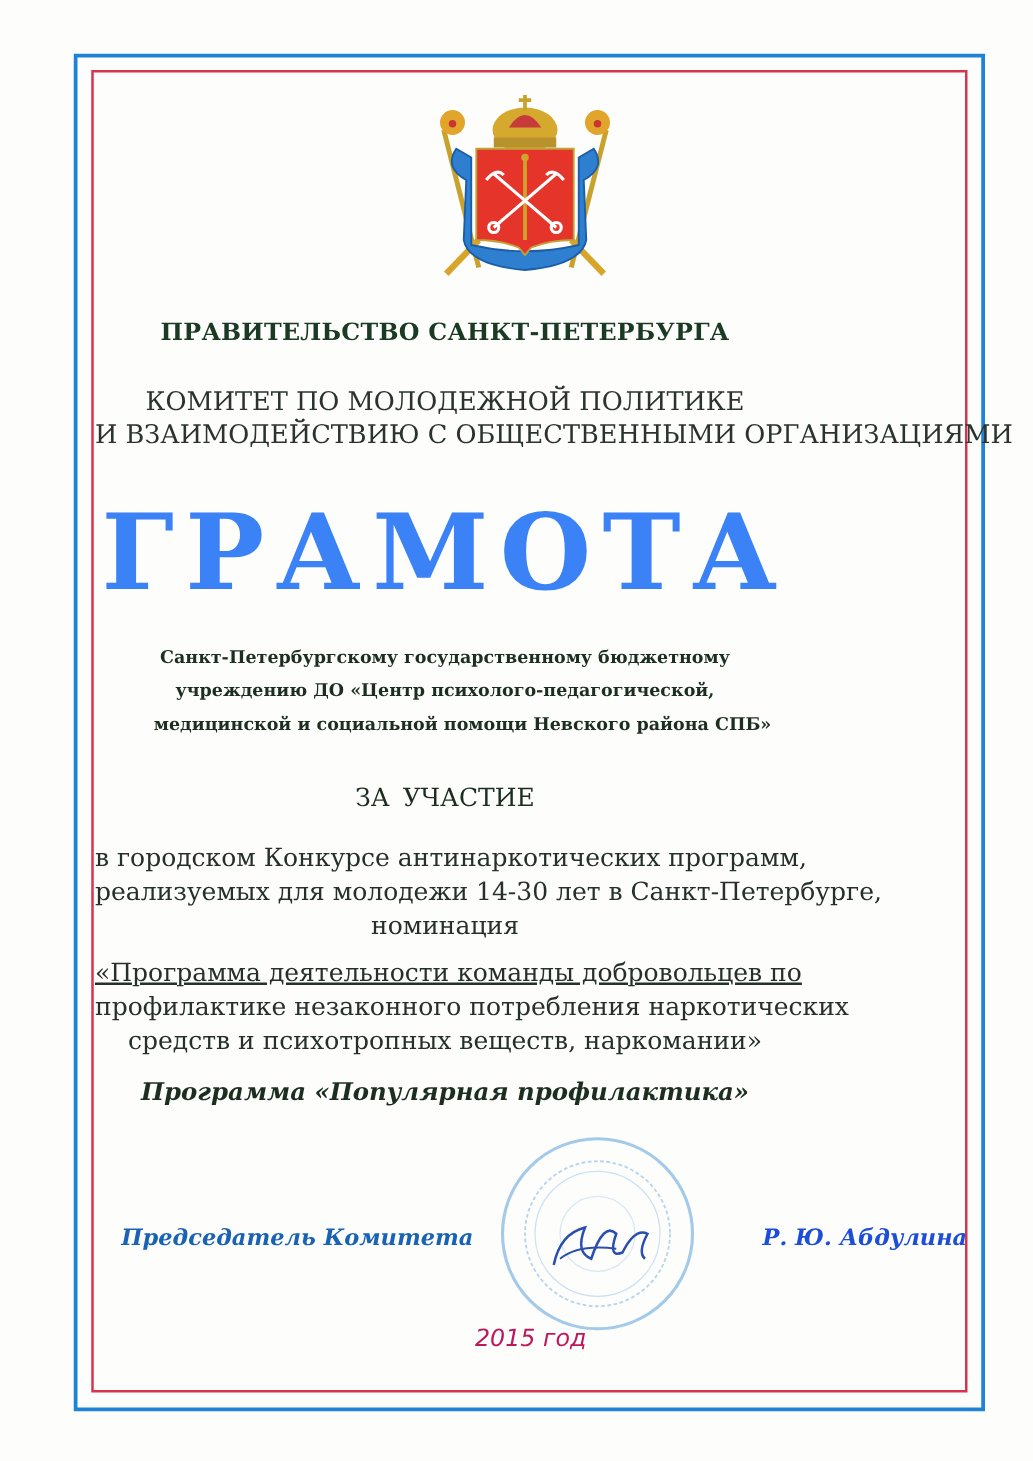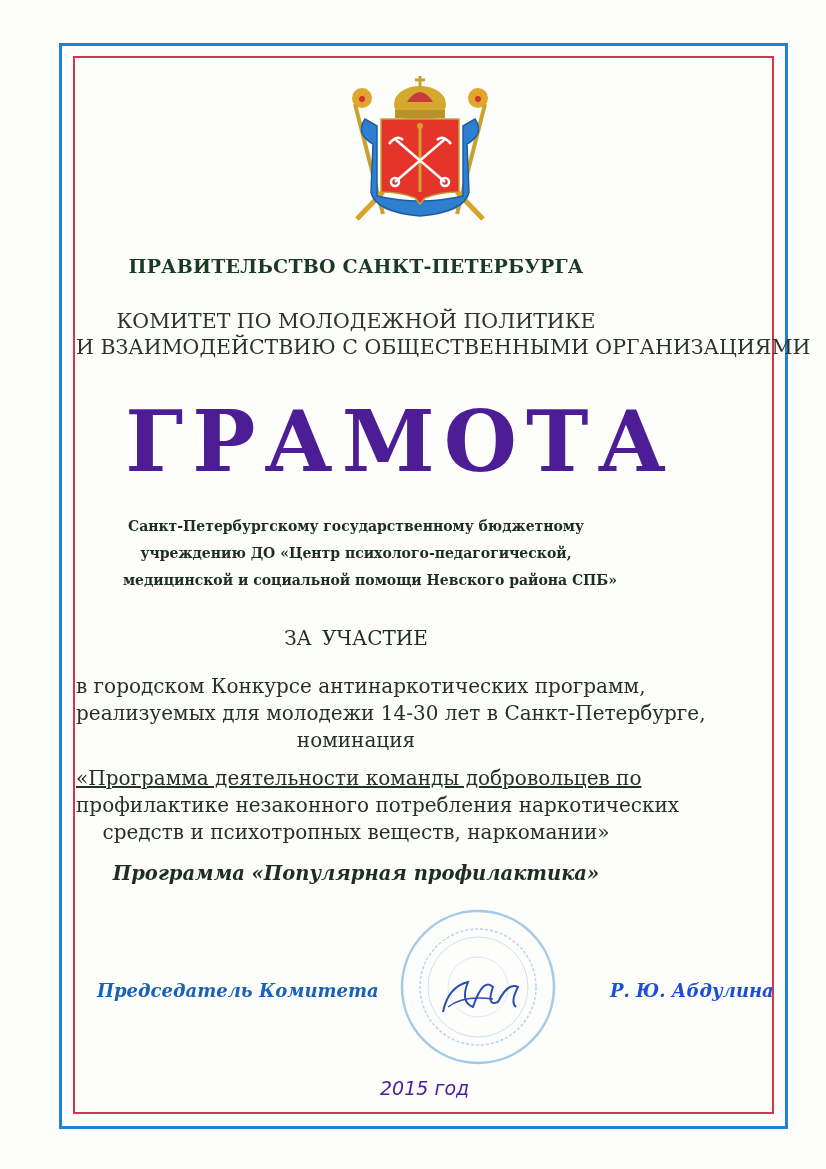--- a/index.html
+++ b/index.html
@@ -25,22 +25,22 @@
   }
   .gov {
     top: 255px; font-size: 19px; font-weight: bold; color: #1b3a24; letter-spacing: 0.2px;
   }
   .committee {
     font-size: 20.5px; color: #2a332c; line-height: 26px;
   }
   .committee.l1 { top: 308px; }
   .committee.l2 { top: 334px; text-align: right; }
   .title {
-    top: 396px; font-size: 84px; font-weight: bold; color: #4c1d95; letter-spacing: 9px;
-    font-family: "DejaVu Serif", serif; line-height: 92px; padding-left: 44px;
+    top: 396px; font-size: 84px; font-weight: bold; color: #3b82f6; letter-spacing: 9px;
+    font-family: "DejaVu Serif", serif; line-height: 92px;
   }
   .recipient {
     font-size: 14px; font-weight: bold; color: #1c2e1f; line-height: 27px;
   }
   .recipient.r1 { top: 513px; }
   .recipient.r2 { top: 540px; }
   .recipient.r3 { top: 567px; padding-left: 14px; }
   .participation {
     top: 626px; font-size: 20px; font-weight: normal; color: #1c2e1f; word-spacing: 4px;
   }
@@ -57,23 +57,22 @@
   }
   .signer-role {
     position: absolute; left: 97px; top: 980px; font-size: 18px; font-weight: bold; font-style: italic;
     color: #1a63b4;
   }
   .signer-name {
     position: absolute; left: 610px; top: 980px; font-size: 18px; font-weight: bold; font-style: italic;
     color: #1d4ed8;
   }
   .year {
-    position: absolute; left: 380px; top: 1060px; font-size: 19px; font-style: italic; color: #4c1d95;
+    position: absolute; left: 380px; top: 1060px; font-size: 19px; font-style: italic; color: #be185d;
     font-family: "DejaVu Sans", sans-serif;
-    margin-top: 17px;
   }
 </style>
 </head>
 <body>
 
 <div class="frame-outer"></div>
 <div class="frame-inner"></div>
 
 <div class="emblem">
   <svg viewBox="0 0 150 152" width="150" height="152">

